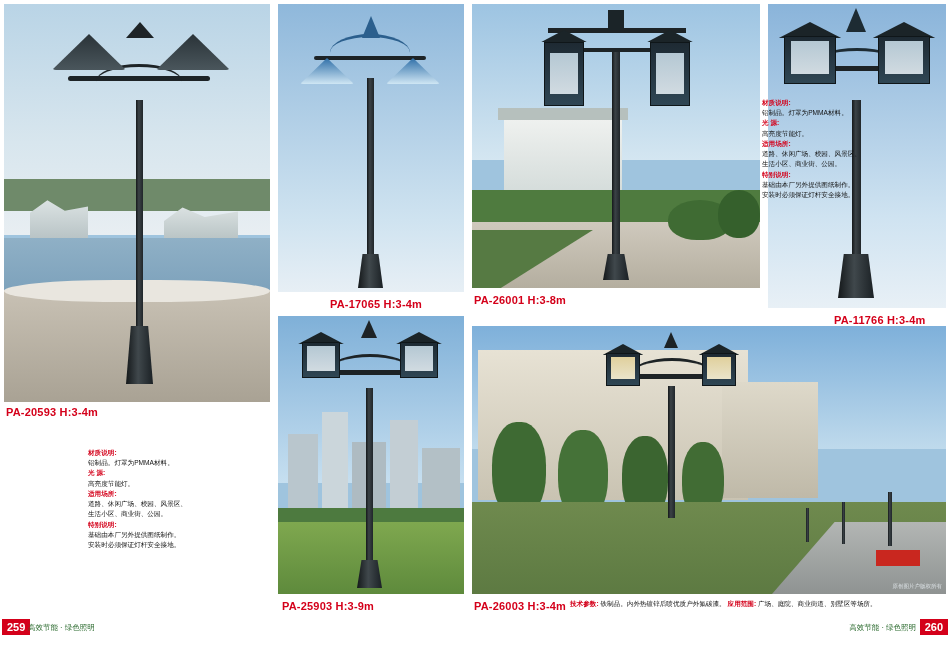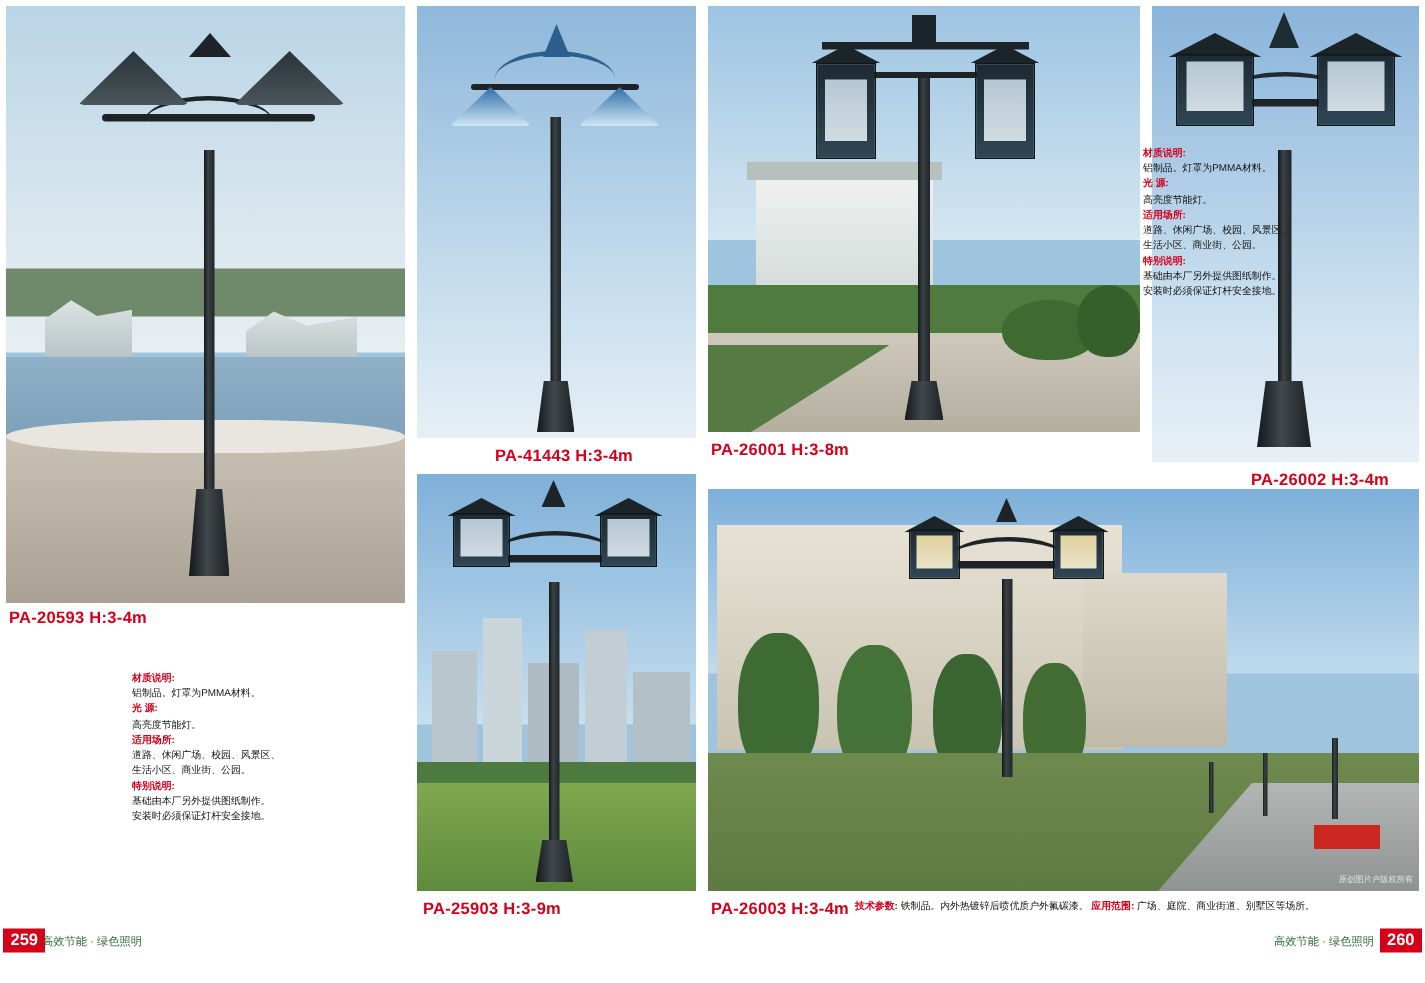--- a/index.html
+++ b/index.html
@@ -86,21 +86,21 @@
 
   <div class="photo" style="left:278px;top:4px;width:186px;height:288px;background:linear-gradient(#8fb8db,#cfe3f0 75%,#e7eff5);">
     <div class="pole" style="left:89px;top:74px;width:7px;height:180px;"></div>
     <div class="base" style="left:80px;top:250px;width:25px;height:34px;clip-path:polygon(18% 0,82% 0,100% 100%,0 100%);"></div>
     <div class="arm" style="left:36px;top:52px;width:112px;height:4px;border-radius:2px;"></div>
     <div class="arm" style="left:52px;top:30px;width:80px;height:34px;background:none;border-top:3px solid #2b5f8d;border-radius:60% 60% 0 0;"></div>
     <div class="shade blue" style="left:22px;top:54px;width:54px;height:26px;border-radius:3px;"></div>
     <div class="shade blue" style="left:108px;top:54px;width:54px;height:26px;border-radius:3px;"></div>
     <div style="position:absolute;left:84px;top:12px;width:18px;height:22px;background:#2b5f8d;clip-path:polygon(50% 0,100% 100%,0 100%);"></div>
   </div>
-  <div class="cap" style="left:330px;top:298px;">PA-41443 H:3-4m</div>
+  <div class="cap" style="left:330px;top:298px;">PA-17065 H:3-4m</div>
 
   <div class="photo" style="left:472px;top:4px;width:288px;height:284px;">
     <div class="sky" style="height:55%;background:linear-gradient(#9dc4e2,#d4e6f1);"></div>
     <div class="bldg" style="left:32px;top:112px;width:118px;height:92px;background:linear-gradient(#f0f2f0,#cfd8d6);"></div>
     <div class="bldg" style="left:26px;top:104px;width:130px;height:12px;background:#b6c0bd;"></div>
     <div style="position:absolute;left:0;top:186px;width:288px;height:40px;background:#4f7b3f;"></div>
     <div class="road" style="left:0;top:218px;width:288px;height:66px;background:linear-gradient(#cfc9bd,#b4ae9f);"></div>
     <div style="position:absolute;left:0;top:226px;width:288px;height:58px;background:#567a43;clip-path:polygon(0 0,42% 0,10% 100%,0 100%);"></div>
     <div class="tree" style="left:196px;top:196px;width:64px;height:40px;background:#3f6b33;"></div>
     <div class="tree" style="left:246px;top:186px;width:42px;height:48px;background:#35602c;"></div>
@@ -133,21 +133,21 @@
         <div class="body"></div>
         <div class="glass"></div>
     </div>
     <div class="lantern" style="left:110px;top:18px;width:52px;height:62px;">
       <div class="cap"></div>
         <div class="body"></div>
         <div class="glass"></div>
     </div>
     <div style="position:absolute;left:78px;top:4px;width:20px;height:24px;background:#1d2b33;clip-path:polygon(50% 0,100% 100%,0 100%);"></div>
   </div>
-  <div class="cap" style="left:834px;top:314px;">PA-26002 H:3-4m</div>
+  <div class="cap" style="left:834px;top:314px;">PA-11766 H:3-4m</div>
 
   <div class="spec" style="left:762px;top:98px;">
     <div class="row hd">材质说明:</div>
     <div class="row">铝制品。灯罩为PMMA材料。</div>
     <div class="row hd">光    源:</div>
     <div class="row">高亮度节能灯。</div>
     <div class="row hd">适用场所:</div>
     <div class="row">道路、休闲广场、校园、风景区、</div>
     <div class="row">生活小区、商业街、公园。</div>
     <div class="row hd">特别说明:</div>

